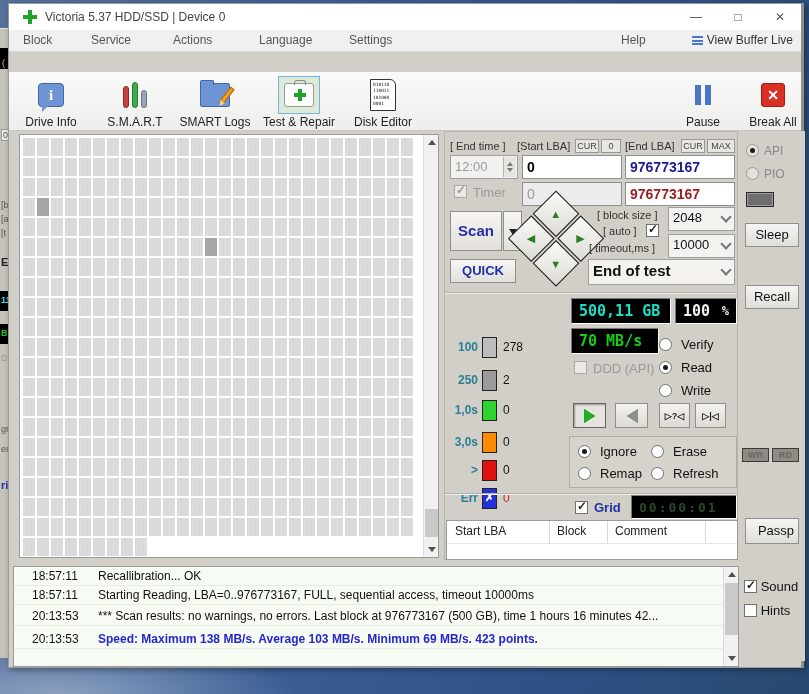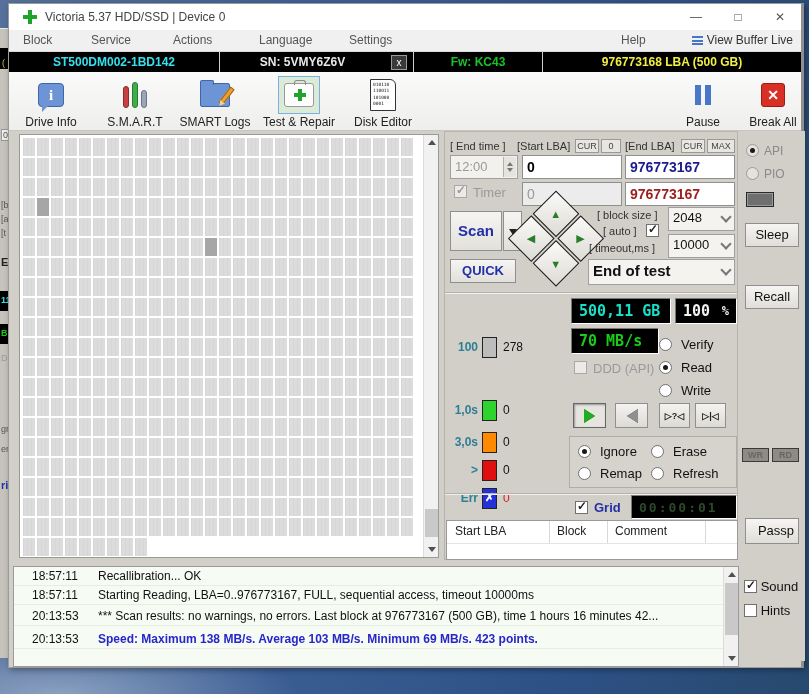--- a/index.html
+++ b/index.html
@@ -227,30 +227,20 @@
       <span class="menu-item" style="left:164px;">Actions</span>
       <span class="menu-item" style="left:250px;">Language</span>
       <span class="menu-item" style="left:340px;">Settings</span>
       <span class="menu-item" style="left:612px;">Help</span>
       <span class="vbl">
         <i class="vbl-icon"></i>
         <span>View Buffer Live</span>
       </span>
     </div>
 
-    <div class="drivebar">
-      <div class="seg seg-model">ST500DM002-1BD142</div>
-      <div class="vdiv"></div>
-      <div class="seg seg-sn">SN: 5VMY6Z6V</div>
-      <div class="seg-x">x</div>
-      <div class="vdiv"></div>
-      <div class="seg seg-fw">Fw: KC43</div>
-      <div class="vdiv"></div>
-      <div class="seg seg-cap">976773168 LBA (500 GB)</div>
-    </div>
 
     <div class="toolbar">
       <div class="tbtn" style="left:0px;">
         <div class="icoWrap">
             <div class="ico-driveinfo">i</div>
           </div>
         <div class="lbl">Drive Info</div>
       </div>
       <div class="tbtn" style="left:84px;">
         <div class="icoWrap">
@@ -941,20 +931,25 @@
       <span>End of test</span><i class="chev"></i>
     </div>
 
     <div style="position:absolute;left:436px;top:288px;width:292px;height:2px;border-top:1px solid #b5b2ab;border-bottom:1px solid #f0efec;"></div>
 
     <div class="statrow" style="left:437px;top:333px;">
       <span class="sl">100</span>
         <span class="sb" style="background: rgb(189, 189, 189);"></span>
         <span class="sv" style="color: rgb(17, 17, 17);">278</span>
     </div>
+    <div class="statrow" style="left:437px;top:366px;">
+      <span class="sl">250</span>
+        <span class="sb" style="background: rgb(154, 154, 154);"></span>
+        <span class="sv" style="color: rgb(17, 17, 17);">2</span>
+    </div>
     <div class="statrow" style="left:437px;top:396px;">
       <span class="sl">1,0s</span>
         <span class="sb" style="background: rgb(46, 211, 46);"></span>
         <span class="sv" style="color: rgb(17, 17, 17);">0</span>
     </div>
     <div class="statrow" style="left:437px;top:428px;">
       <span class="sl">3,0s</span>
         <span class="sb" style="background: rgb(255, 138, 0);"></span>
         <span class="sv" style="color: rgb(17, 17, 17);">0</span>
     </div>

